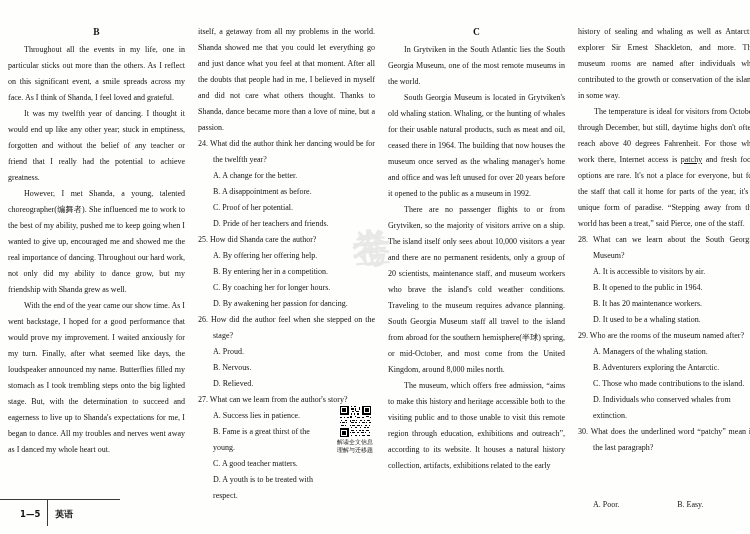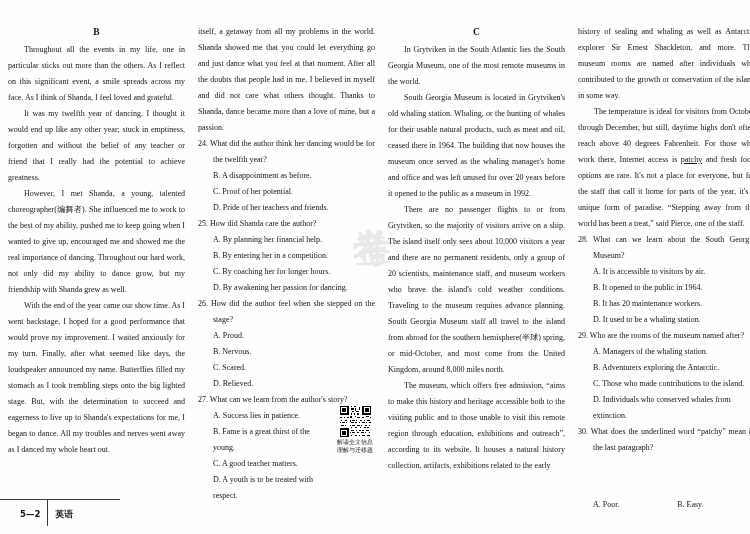--- a/index.html
+++ b/index.html
@@ -135,38 +135,38 @@
       <p>With the end of the year came our show time. As I went backstage, I hoped for a good performance that would prove my improvement. I waited anxiously for my turn. Finally, after what seemed like days, the loudspeaker announced my name. Butterflies filled my stomach as I took trembling steps onto the big lighted stage. But, with the determination to succeed and eagerness to live up to Shanda's expectations for me, I began to dance. All my troubles and nerves went away as I danced my whole heart out.</p>
     </div>
 
     <div class="col">
       <div class="passage">
         <p class="cont">itself, a getaway from all my problems in the world. Shanda showed me that you could let everything go and just dance what you feel at that moment. After all the doubts that people had in me, I believed in myself and did not care what others thought. Thanks to Shanda, dance became more than a love of mine, but a passion.</p>
       </div>
 
       <div class="question">
         <p class="q-stem"><span class="q-num">24.</span> <span>What did the author think her dancing would be for the twelfth year?</span></p>
+        <p class="option">A. A change for the better.</p>
         <p class="option">B. A disappointment as before.</p>
         <p class="option">C. Proof of her potential.</p>
         <p class="option">D. Pride of her teachers and friends.</p>
       </div>
 
       <div class="question">
         <p class="q-stem"><span class="q-num">25.</span> <span>How did Shanda care the author?</span></p>
-        <p class="option">A. By planning her financial help.</p>
+        <p class="option">A. By offering her offering help.</p>
         <p class="option">B. By entering her in a competition.</p>
         <p class="option">C. By coaching her for longer hours.</p>
         <p class="option">D. By awakening her passion for dancing.</p>
       </div>
 
       <div class="question">
         <p class="q-stem"><span class="q-num">26.</span> <span>How did the author feel when she stepped on the stage?</span></p>
         <p class="option">A. Proud.</p>
         <p class="option">B. Nervous.</p>
-        <p class="option">C. Scared.</p>
         <p class="option">D. Relieved.</p>
       </div>
 
       <div class="question q27-wrap">
         <p class="q-stem"><span class="q-num">27.</span> <span>What can we learn from the author's story?</span></p>
         <p class="option">A. Success lies in patience.</p>
         <p class="option">B. Fame is a great thirst of the young.</p>
         <p class="option">C. A good teacher matters.</p>
         <p class="option">D. A youth is to be treated with respect.</p>
 
@@ -308,18 +308,18 @@
 
         </div>
       </div>
     </div>
 
   </div>
 
   <div class="watermark">金考卷</div>
 
   <div class="footer">
-    <span class="page-no">5—2</span>
+    <span class="page-no">1—5</span>
     <span class="v-divider"></span>
     <span class="subject">英语</span>
   </div>
 
 </div>
 
 </body></html>

